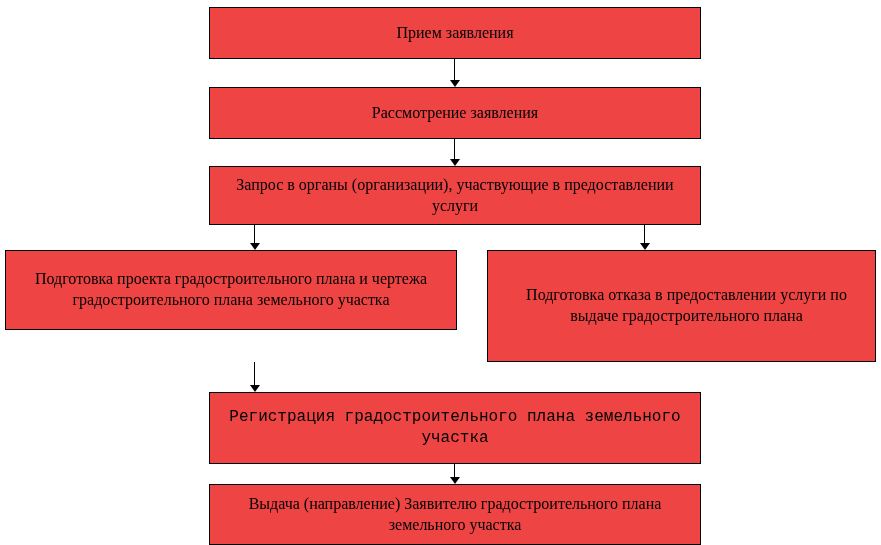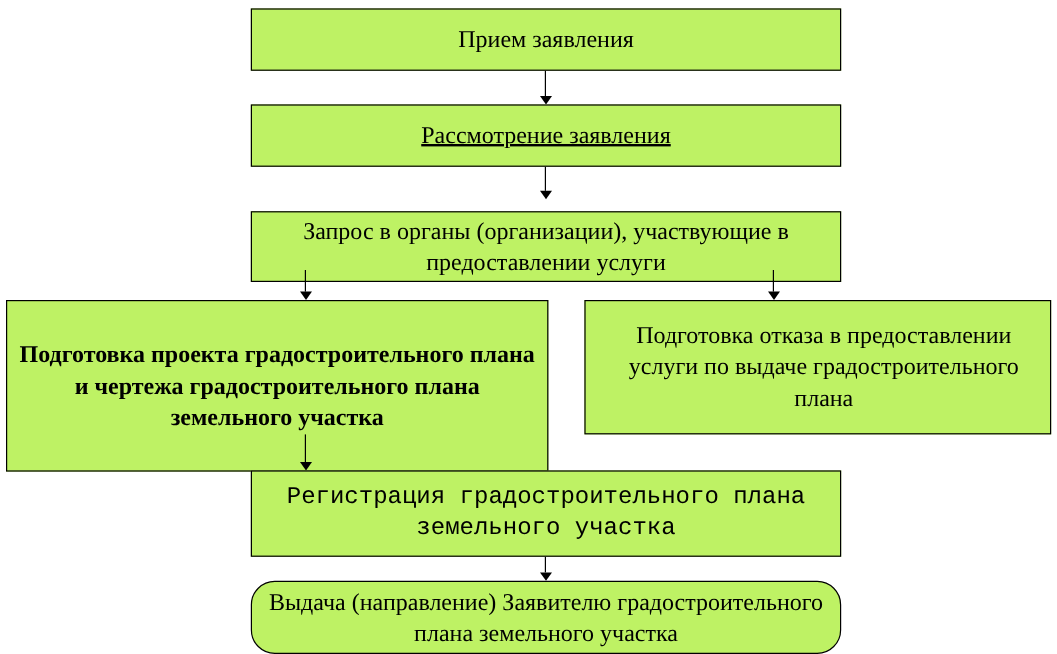--- a/index.html
+++ b/index.html
@@ -21,24 +21,24 @@
     height: 545px;
   }
   .node {
     position: absolute;
     border: 1px solid #000000;
     box-sizing: border-box;
     display: flex;
     align-items: center;
     justify-content: center;
     text-align: center;
-    font-size: 20px;
+    font-size: 16px;
     line-height: 1.30;
     padding: 4px 8px;
-    background: #bef264;
+    background: #ef4444;
   }
   .node span {
     display: block;
     width: 100%;
   }
   
   .arrow {
     position: absolute;
     width: 12px;
   }
@@ -54,26 +54,26 @@
     left: 1px;
     width: 0;
     height: 0;
     border-left: 5px solid transparent;
     border-right: 5px solid transparent;
     border-top: 7px solid #000000;
   }
 
   
   #n-priem    { left: 209px; top: 7px;   width: 492px; height: 52px; }
-  #n-rassm    { left: 209px; top: 87px;  width: 492px; height: 52px; text-decoration: underline; }
-  #n-zapros   { left: 209px; top: 176px; width: 492px; height: 59px; }
-  #n-podgot   { left: 5px;   top: 250px; width: 452px; height: 143px; font-weight: bold; }
+  #n-rassm    { left: 209px; top: 87px;  width: 492px; height: 52px; }
+  #n-zapros   { left: 209px; top: 166px; width: 492px; height: 59px; }
+  #n-podgot   { left: 5px;   top: 250px; width: 452px; height: 80px; }
   #n-otkaz    { left: 487px; top: 250px; width: 389px; height: 112px; padding-left: 18px; }
   #n-reg      { left: 209px; top: 392px; width: 492px; height: 72px; font-family: Liberation Mono, monospace; }
-  #n-vydacha  { left: 209px; top: 484px; width: 492px; height: 61px; border-radius: 20px; }
+  #n-vydacha  { left: 209px; top: 484px; width: 492px; height: 61px; }
 
   
   #a-1 { left: 449px; top: 59px;  height: 28px; }
   #a-1 .shaft { height: 21px; }
   #a-1 .head  { top: 21px; }
 
   #a-2 { left: 449px; top: 139px; height: 27px; }
   #a-2 .shaft { height: 20px; }
   #a-2 .head  { top: 20px; }
 

